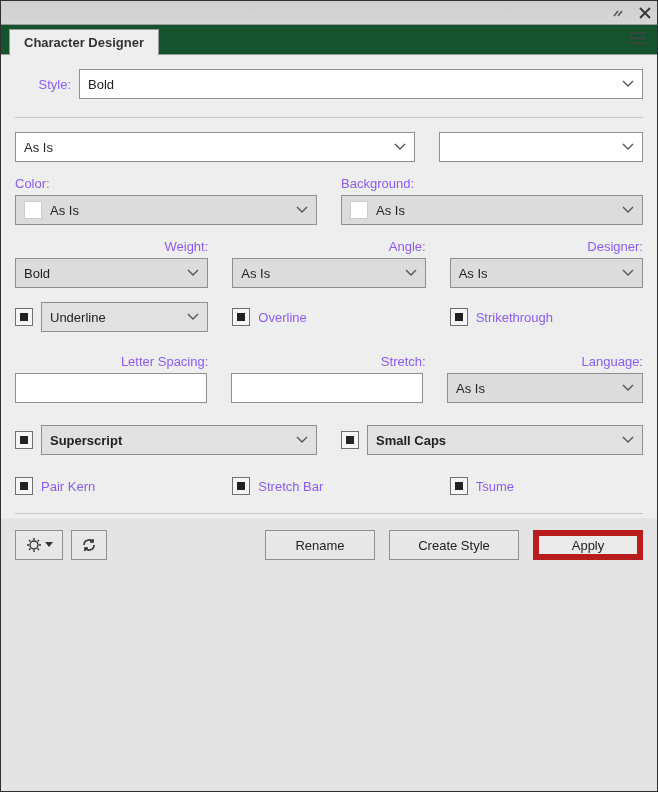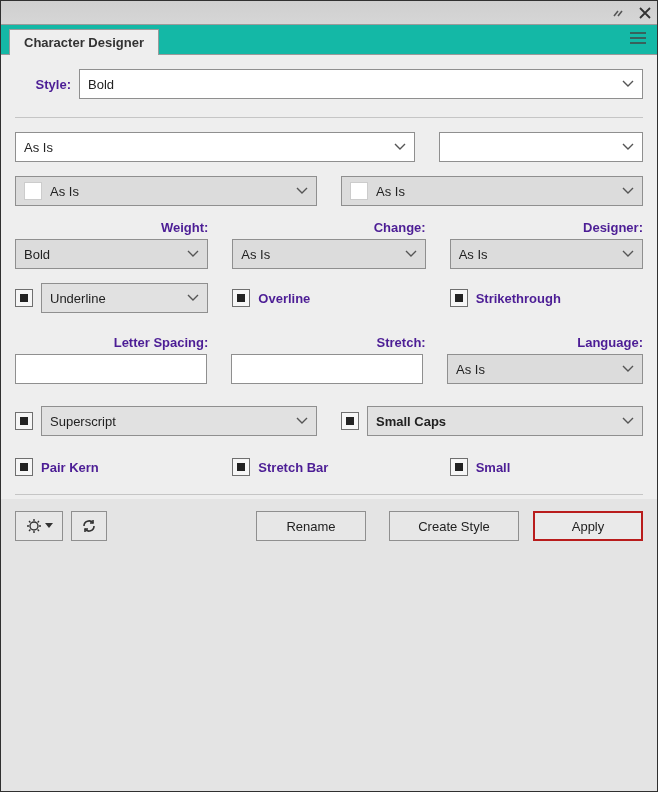--- a/index.html
+++ b/index.html
@@ -1,30 +1,30 @@
 <!DOCTYPE html>
 <html><head>
 <meta charset="utf-8">
 <style>
 * { box-sizing: border-box; margin: 0; padding: 0; font-family: "Segoe UI", Tahoma, sans-serif; font-size: 13px; }
 body { background: #e4e4e4; width: 658px; height: 792px; overflow: hidden; border: 1px solid #303030; }
 
 .titlebar { height: 24px; background: linear-gradient(#cfcfcf,#d6d6d6); border-bottom: 1px solid #9a9a9a; display: flex; justify-content: flex-end; align-items: center; padding-right: 6px; gap: 10px; }
 .titlebar svg { display: block; }
 
-.tabrow { height: 30px; background: #14b8a6; border-bottom: 1px solid #9a9a9a; display: flex; align-items: flex-end; padding-left: 8px; }
+.tabrow { height: 30px; background: #14532d; border-bottom: 1px solid #9a9a9a; display: flex; align-items: flex-end; padding-left: 8px; }
 .tab { background: #eeeeee; border: 1px solid #9a9a9a; border-bottom: none; padding: 5px 14px 5px 14px; position: relative; top: 1px; font-weight: bold; color: #333; }
 .tabrow .spacer { flex: 1; }
 .menu-icon { padding: 0 10px 6px 0; }
 
 .panel { background: #eeeeee; padding: 14px 14px 4px 14px; }
 
 .row { display: flex; align-items: center; margin-bottom: 14px; }
 
-label.lb { color: #4c1d95; font-weight: bold; }
+label.lb { color: #8b5cf6; }
 .labelrow { margin-bottom: 4px; }
 
 .select, .select-grey {
   height: 30px; display: flex; align-items: center; justify-content: space-between;
   padding: 0 8px; border: 1px solid #8f8f8f; background: #fff; color: #222;
 }
 .select-grey { background: #dcdcdc; }
 .select-grey.light { background: #e1e1e1; }
 .chev { width: 12px; }
 .swatch { width: 18px; height: 18px; background: #fff; border: 1px solid #ccc; margin-right: 8px; }
@@ -37,21 +37,21 @@
 .tri-check .sq { width: 8px; height: 8px; background: #222; }
 
 hr.divider { border: none; border-top: 1px solid #c5c5c5; margin: 10px 0 14px 0; }
 
 .footer { padding: 12px 14px 14px 14px; display:flex; align-items:center; }
 
 .btn {
   height: 30px; min-width: 120px; border: 1px solid #8f8f8f; background: #e7e7e7; color:#222;
   display:inline-flex; align-items:center; justify-content:center; padding: 0 16px;
 }
-.btn.primary { border: 2px solid #b91c1c; background:#eaeaea; }
+.btn.primary { border: 6px solid #b91c1c; background:#eaeaea; }
 
 .iconbtn {
   height: 30px; width: 48px; border: 1px solid #8f8f8f; background: #e7e7e7;
   display:inline-flex; align-items:center; justify-content:center;
 }
 .iconbtn.sm { width: 36px; }
 
 .grid3 { display:flex; gap: 24px; }
 .grid3 > * { flex:1;text-align:right; }
 
@@ -109,20 +109,25 @@
     </div>
     <div style="width:24px;"></div>
     <div class="select" style="flex:1;">
       <span></span>
       <svg class="chev" viewBox="0 0 12 8">
           <path d="M1 1 L6 6 L11 1" stroke="#555" stroke-width="1.4" fill="none"></path>
         </svg>
     </div>
   </div>
 
+  <div class="row labelrow">
+    <div style="flex:1;"><label class="lb">Color:</label></div>
+    <div style="width:24px;"></div>
+    <div style="flex:1;"><label class="lb">Background:</label></div>
+  </div>
   <div class="row">
     <div class="select-grey" style="flex:1;">
       <div style="display:flex;align-items:center;">
         <span class="swatch"></span>
         <span>As Is</span>
       </div>
       <svg class="chev" viewBox="0 0 12 8">
           <path d="M1 1 L6 6 L11 1" stroke="#555" stroke-width="1.4" fill="none"></path>
         </svg>
     </div>
@@ -133,21 +138,21 @@
         <span>As Is</span>
       </div>
       <svg class="chev" viewBox="0 0 12 8">
           <path d="M1 1 L6 6 L11 1" stroke="#555" stroke-width="1.4" fill="none"></path>
         </svg>
     </div>
   </div>
 
   <div class="row labelrow grid3">
     <label class="lb">Weight:</label>
-    <label class="lb">Change:</label>
+    <label class="lb">Angle:</label>
     <label class="lb">Designer:</label>
   </div>
   <div class="row grid3">
     <div class="select-grey">
       <span>Bold</span>
       <svg class="chev" viewBox="0 0 12 8">
           <path d="M1 1 L6 6 L11 1" stroke="#555" stroke-width="1.4" fill="none"></path>
         </svg>
     </div>
     <div class="select-grey">
@@ -204,21 +209,21 @@
           <path d="M1 1 L6 6 L11 1" stroke="#555" stroke-width="1.4" fill="none"></path>
         </svg>
     </div>
   </div>
 
   <div class="row" style="margin-bottom:22px;">
     <div class="checkline" style="flex:1;">
       <span class="tri-check">
           <span class="sq"></span>
         </span>
-      <div class="select-grey light" style="flex:1;">
+      <div class="select-grey light" style="flex:1;font-weight:bold;">
         <span>Superscript</span>
         <svg class="chev" viewBox="0 0 12 8">
             <path d="M1 1 L6 6 L11 1" stroke="#555" stroke-width="1.4" fill="none"></path>
           </svg>
       </div>
     </div>
     <div style="width:24px;"></div>
     <div class="checkline" style="flex:1;">
       <span class="tri-check">
           <span class="sq"></span>
@@ -242,21 +247,21 @@
     <div class="checkline">
       <span class="tri-check">
           <span class="sq"></span>
         </span>
       <label class="lb">Stretch Bar</label>
     </div>
     <div class="checkline">
       <span class="tri-check">
           <span class="sq"></span>
         </span>
-      <label class="lb">Small</label>
+      <label class="lb">Tsume</label>
     </div>
   </div>
 
   <hr class="divider" style="margin-bottom:0;">
 </div>
 
 <div class="footer">
   <div class="iconbtn">
     <svg width="16" height="16" viewBox="0 0 16 16">
         <circle cx="8" cy="8" r="4" fill="none" stroke="#333" stroke-width="1.4"></circle>
@@ -271,20 +276,20 @@
     <svg width="16" height="16" viewBox="0 0 16 16">
         <path d="M3 8a5 5 0 0 1 9-3M13 8a5 5 0 0 1-9 3" fill="none" stroke="#333" stroke-width="1.6"></path>
         <path d="M12 2v3h-3M4 14v-3h3" fill="none" stroke="#333" stroke-width="1.6"></path>
       </svg>
   </div>
   <div style="flex:1;"></div>
   <div class="btn" style="min-width:110px;">
     <span>Rename</span>
   </div>
   <div style="width:14px;"></div>
-  <div class="btn" style="min-width:130px;margin-left:9px;">
+  <div class="btn" style="min-width:130px;">
     <span>Create Style</span>
   </div>
   <div style="width:14px;"></div>
   <div class="btn primary" style="min-width:110px;">
     <span>Apply</span>
   </div>
 </div>
 
 </body></html>

